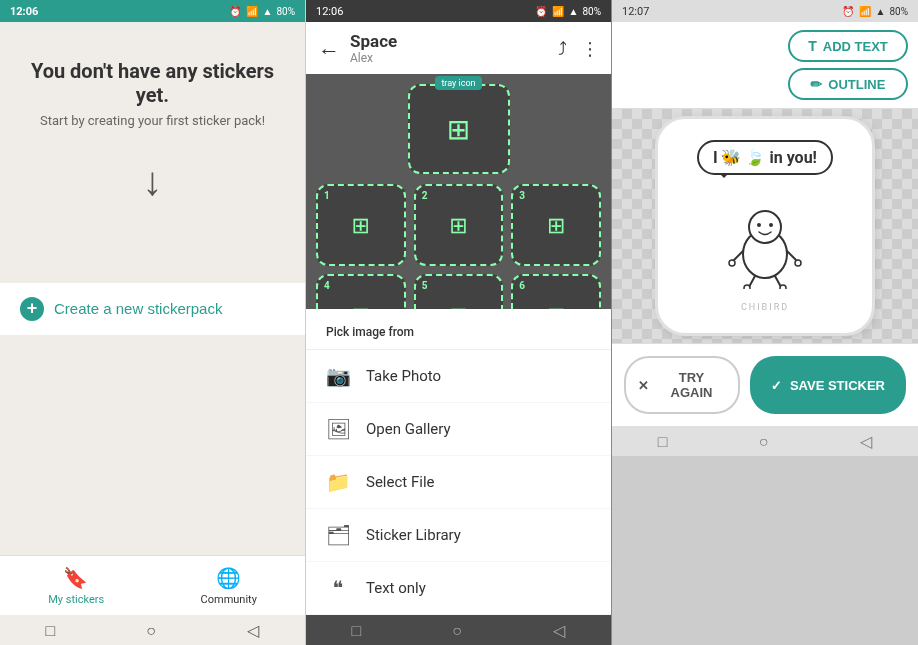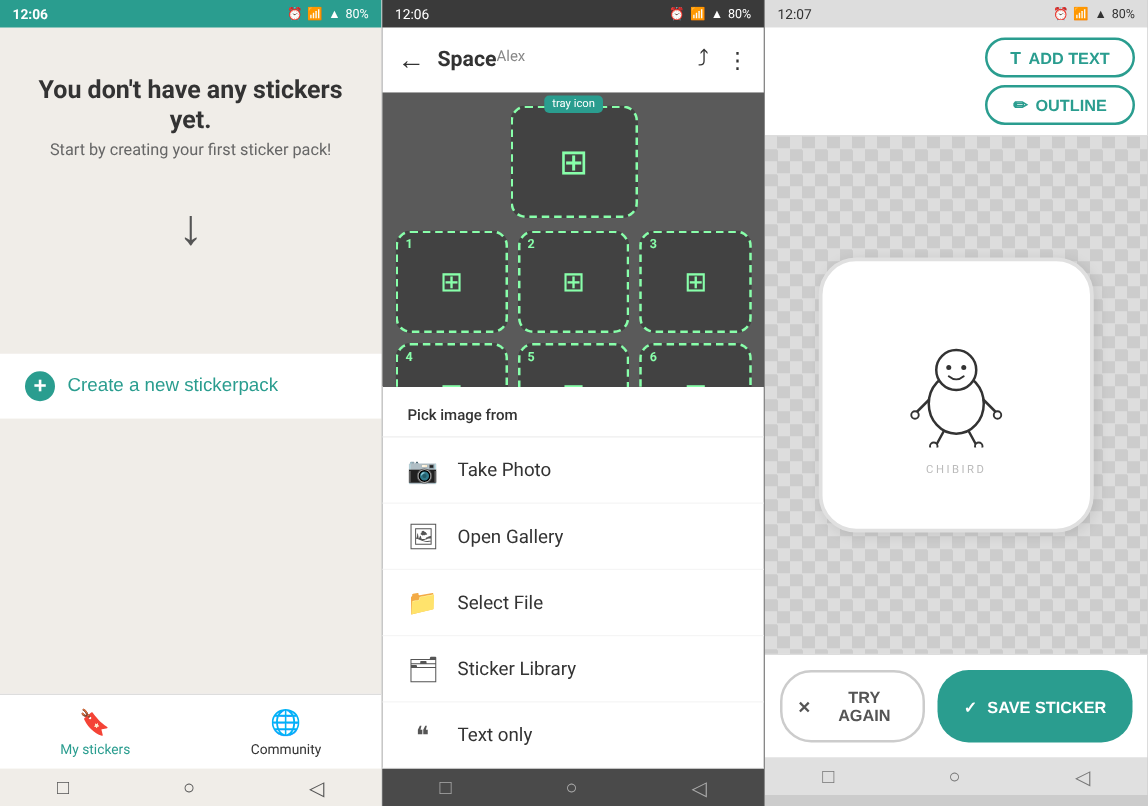--- a/index.html
+++ b/index.html
@@ -161,21 +161,21 @@
     .pack-header {
       background: white;
       height: 52px;
       display: flex;
       align-items: center;
       justify-content: space-between;
       padding: 0 12px;
     }
     .pack-header-left { display: flex; align-items: center; gap: 10px; }
     .back-btn { font-size: 22px; color: #333; cursor: pointer; }
-    .pack-info { display: flex; flex-direction: row; }
+    .pack-info { display: flex; flex-direction: column; }
     .pack-name { font-size: 17px; font-weight: bold; color: #333; }
     .pack-author { font-size: 12px; color: #888; }
     .pack-header-right { display: flex; gap: 14px; }
     .pack-header-icon { font-size: 18px; color: #333; cursor: pointer; }
 
     .sticker-grid-container {
       flex: 1;
       overflow-y: auto;
       padding: 10px;
       background: #5a5a5a;
@@ -266,21 +266,21 @@
       height: 30px;
       background: #4a4a4a;
       display: flex;
       align-items: center;
       justify-content: space-around;
     }
 
     
     .panel3 {
       width: 306px;
-      height: 636px;
+      height: 456px;
       background: #e0e0e0;
       display: flex;
       flex-direction: column;
       position: relative;
     }
 
     .status-bar3 {
       height: 22px;
       background: #ddd;
       display: flex;
@@ -578,20 +578,23 @@
       <span>ADD TEXT</span>
     </button>
     <button class="toolbar-btn">
       <span class="toolbar-btn-icon">✏</span>
       <span>OUTLINE</span>
     </button>
   </div>
 
   <div class="editor-canvas">
     <div class="sticker-preview">
+      <div class="sticker-speech-bubble">
+        <span>I 🐝 🍃 in you!</span>
+      </div>
       <div style="margin-top:16px;font-size:56px;line-height:1;">
         
         <svg width="80" height="90" viewBox="0 0 80 90">
 
           <ellipse cx="40" cy="55" rx="22" ry="24" fill="white" stroke="#333" stroke-width="2"></ellipse>
 
           <circle cx="40" cy="28" r="16" fill="white" stroke="#333" stroke-width="2"></circle>
 
           <circle cx="34" cy="26" r="2" fill="#333"></circle>
           <circle cx="46" cy="26" r="2" fill="#333"></circle>

